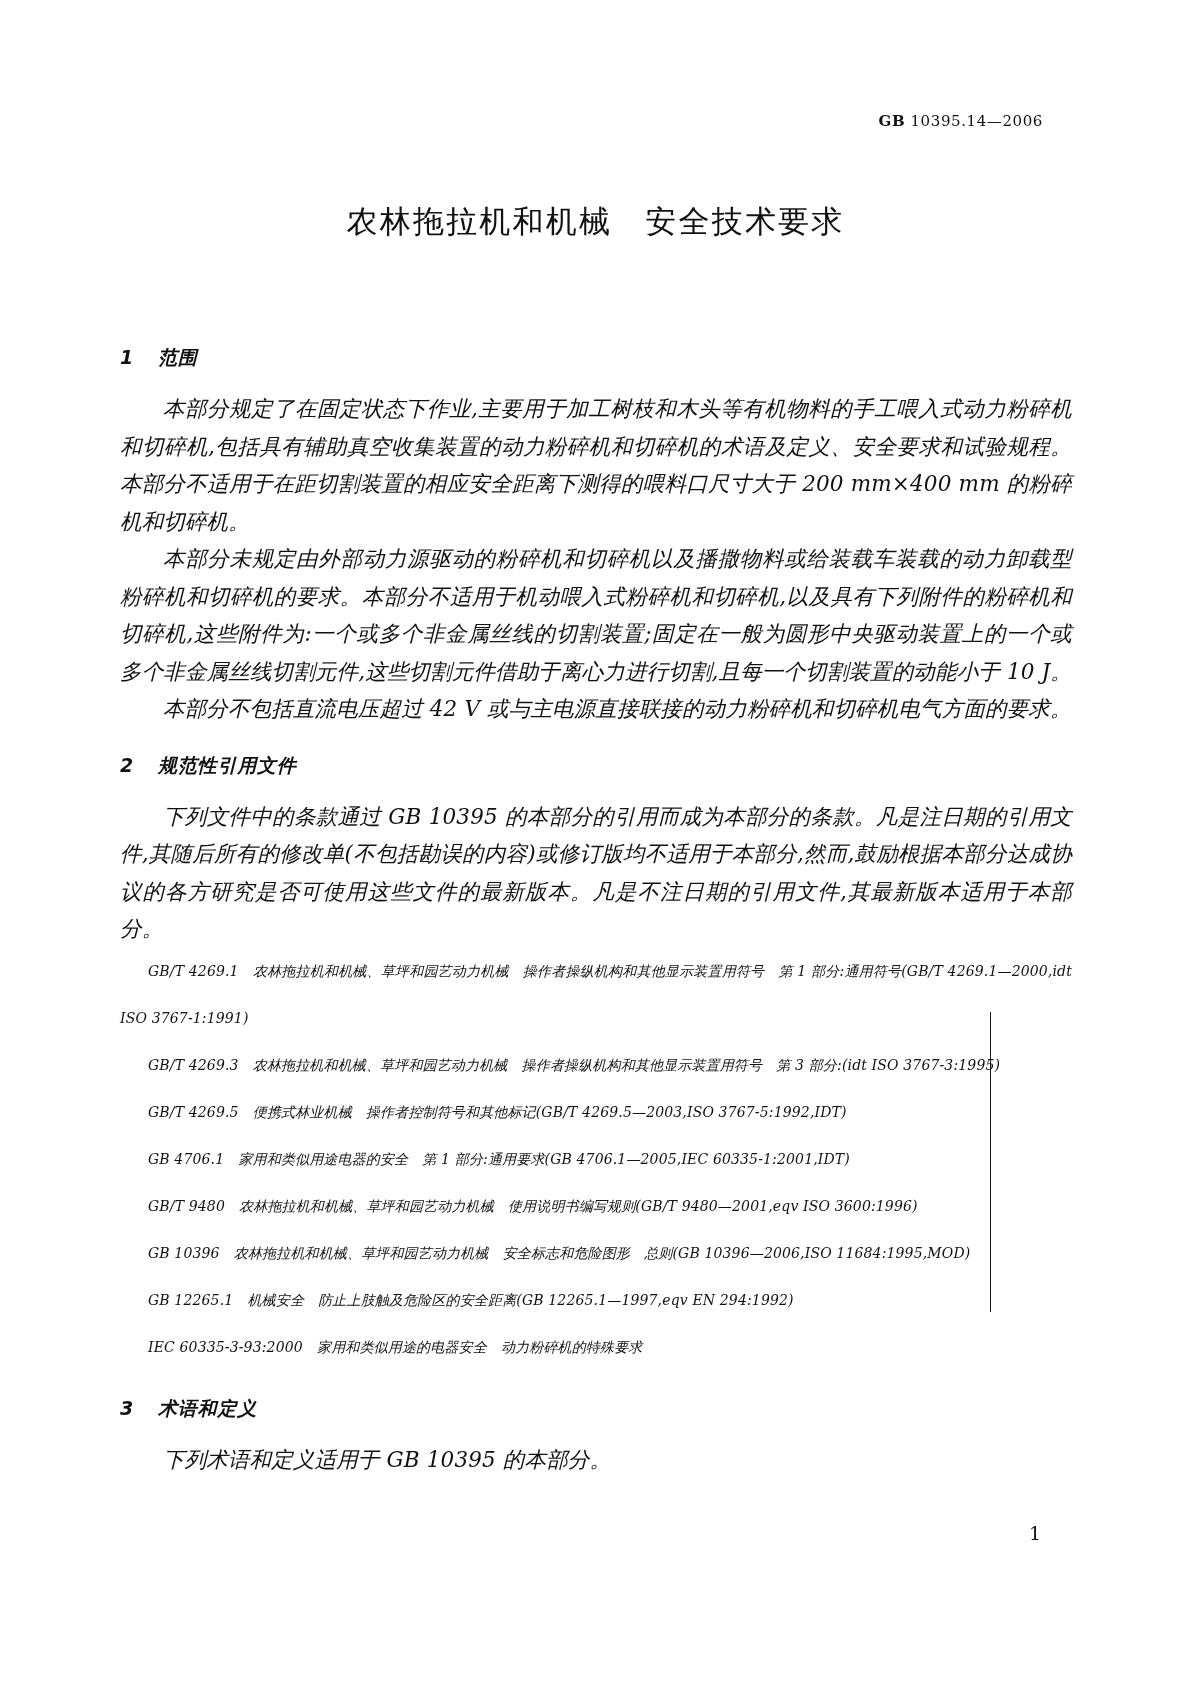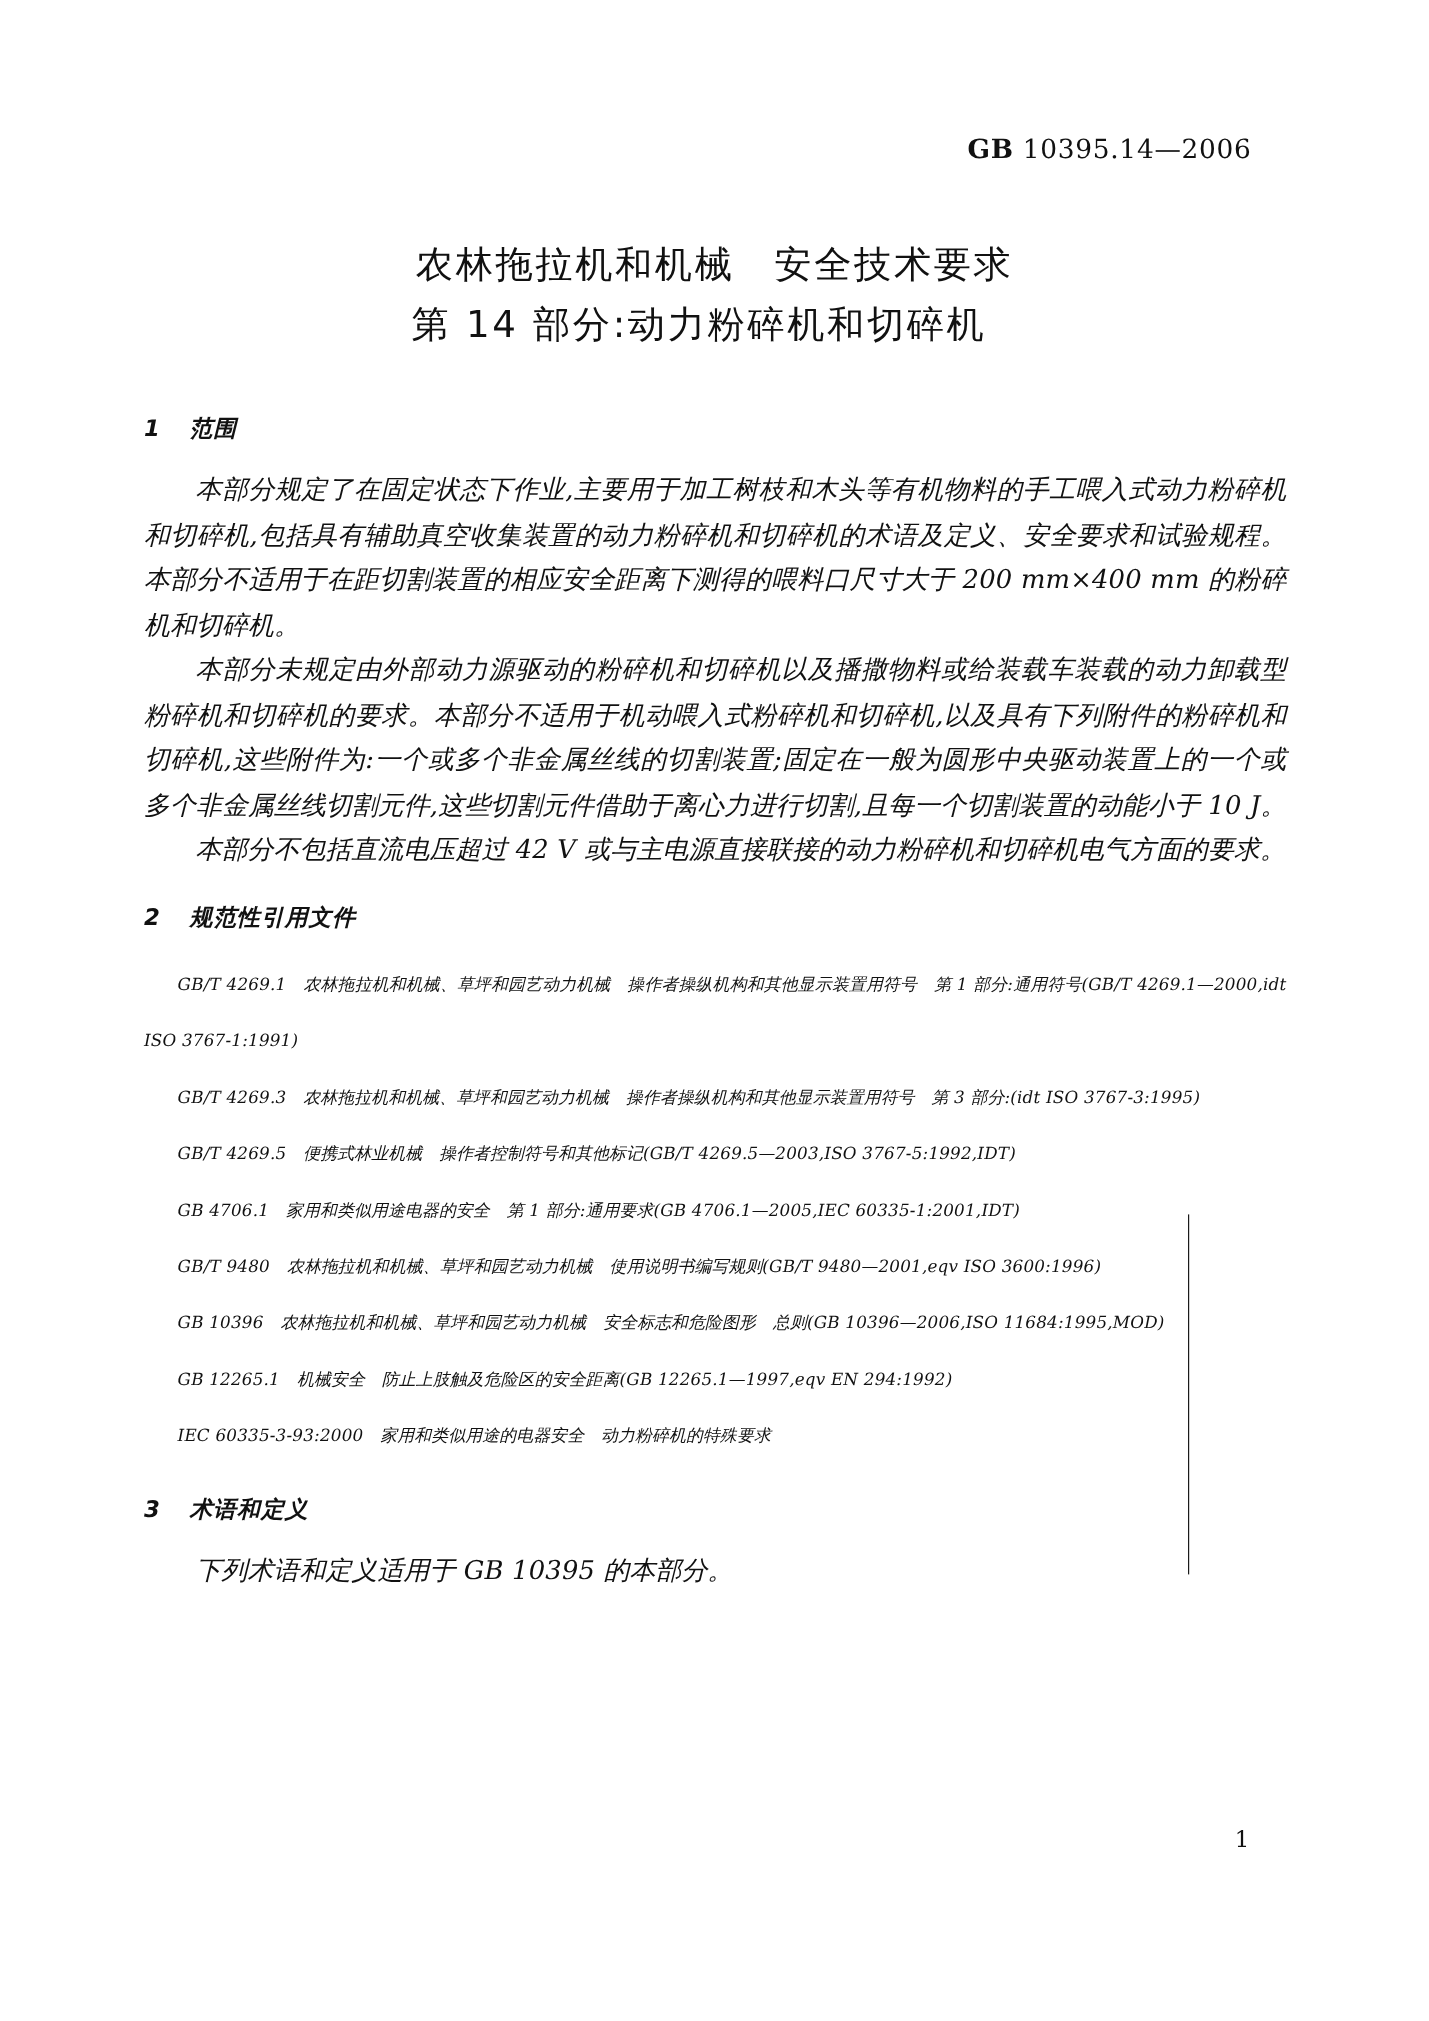--- a/index.html
+++ b/index.html
@@ -18,21 +18,21 @@
     background: #ffffff;
     overflow: hidden;
     box-sizing: border-box;
   }
   
   .running-head {
     position: absolute;
     top: 112px;
     right: 148px;
     font-family: "DejaVu Serif", "Liberation Serif", serif;
-    font-size: 22px;
+    font-size: 15px;
     letter-spacing: 0.6px;
     white-space: nowrap;
   }
   .running-head .gb-mark {
     font-weight: bold;
     letter-spacing: 0.5px;
   }
   
   .doc-title {
     position: absolute;
@@ -119,21 +119,20 @@
 <body>
 
 <div class="page">
 
   <div class="running-head">
     <span class="gb-mark">GB</span><span> 10395.14—2006</span>
   </div>
 
   <div class="doc-title">
     <div class="line">农林拖拉机和机械　安全技术要求</div>
-    <div class="line sub">第 14 部分:动力粉碎机和切碎机</div>
   </div>
 
   <div class="change-bar" style="left:990px; top:1012px; height:300px;"></div>
 
   <div class="body-block">
 
     <h2 class="clause">
       <span class="num">1</span><span>范围</span>
     </h2>
     <div class="spacer-after-head"></div>
@@ -141,20 +140,21 @@
     <p class="para indent">本部分规定了在固定状态下作业,主要用于加工树枝和木头等有机物料的手工喂入式动力粉碎机和切碎机,包括具有辅助真空收集装置的动力粉碎机和切碎机的术语及定义、安全要求和试验规程。本部分不适用于在距切割装置的相应安全距离下测得的喂料口尺寸大于 200 mm×400 mm 的粉碎机和切碎机。</p>
     <p class="para indent">本部分未规定由外部动力源驱动的粉碎机和切碎机以及播撒物料或给装载车装载的动力卸载型粉碎机和切碎机的要求。本部分不适用于机动喂入式粉碎机和切碎机,以及具有下列附件的粉碎机和切碎机,这些附件为:一个或多个非金属丝线的切割装置;固定在一般为圆形中央驱动装置上的一个或多个非金属丝线切割元件,这些切割元件借助于离心力进行切割,且每一个切割装置的动能小于 10 J。</p>
     <p class="para indent">本部分不包括直流电压超过 42 V 或与主电源直接联接的动力粉碎机和切碎机电气方面的要求。</p>
 
     <div class="spacer-before-head"></div>
     <h2 class="clause">
       <span class="num">2</span><span>规范性引用文件</span>
     </h2>
     <div class="spacer-after-head"></div>
 
+    <p class="para indent">下列文件中的条款通过 GB 10395 的本部分的引用而成为本部分的条款。凡是注日期的引用文件,其随后所有的修改单(不包括勘误的内容)或修订版均不适用于本部分,然而,鼓励根据本部分达成协议的各方研究是否可使用这些文件的最新版本。凡是不注日期的引用文件,其最新版本适用于本部分。</p>
 
     <p class="ref">GB/T 4269.1　农林拖拉机和机械、草坪和园艺动力机械　操作者操纵机构和其他显示装置用符号　第 1 部分:通用符号(GB/T 4269.1—2000,idt ISO 3767-1:1991)</p>
     <p class="ref">GB/T 4269.3　农林拖拉机和机械、草坪和园艺动力机械　操作者操纵机构和其他显示装置用符号　第 3 部分:(idt ISO 3767-3:1995)</p>
     <p class="ref">GB/T 4269.5　便携式林业机械　操作者控制符号和其他标记(GB/T 4269.5—2003,ISO 3767-5:1992,IDT)</p>
     <p class="ref">GB 4706.1　家用和类似用途电器的安全　第 1 部分:通用要求(GB 4706.1—2005,IEC 60335-1:2001,IDT)</p>
     <p class="ref">GB/T 9480　农林拖拉机和机械、草坪和园艺动力机械　使用说明书编写规则(GB/T 9480—2001,eqv ISO 3600:1996)</p>
     <p class="ref">GB 10396　农林拖拉机和机械、草坪和园艺动力机械　安全标志和危险图形　总则(GB 10396—2006,ISO 11684:1995,MOD)</p>
     <p class="ref">GB 12265.1　机械安全　防止上肢触及危险区的安全距离(GB 12265.1—1997,eqv EN 294:1992)</p>
     <p class="ref">IEC 60335-3-93:2000　家用和类似用途的电器安全　动力粉碎机的特殊要求</p>
 

